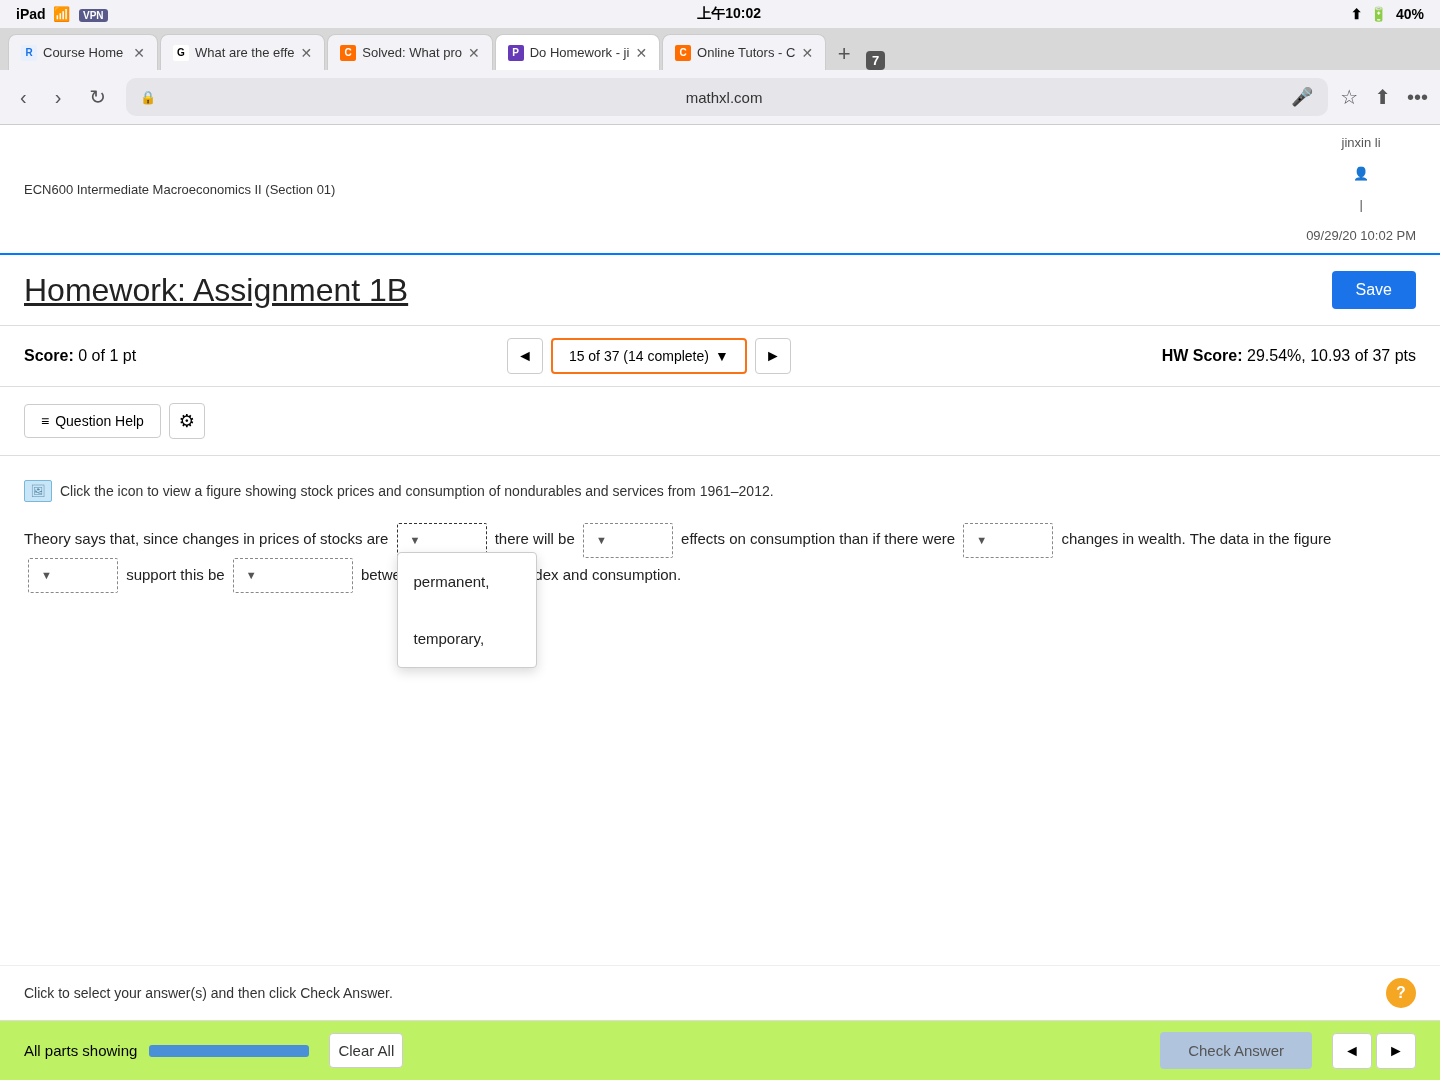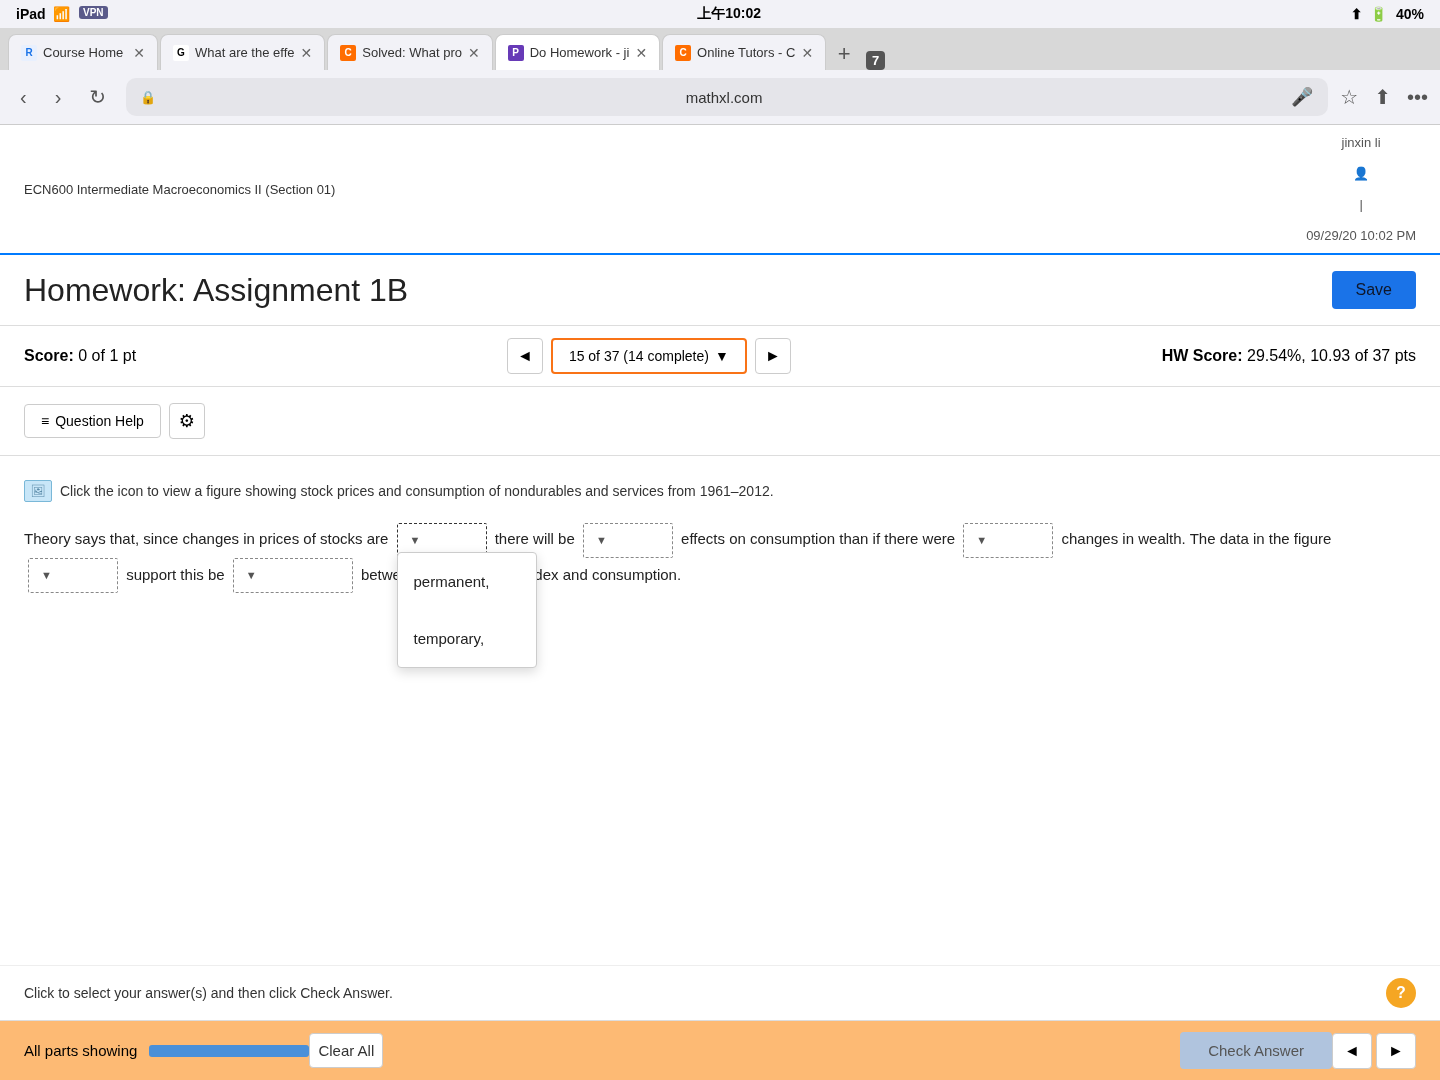--- a/index.html
+++ b/index.html
@@ -4,21 +4,21 @@
   <style>
     * { box-sizing: border-box; margin: 0; padding: 0; }
     body { font-family: -apple-system, BlinkMacSystemFont, 'Helvetica Neue', Arial, sans-serif; background: #fff; width: 1440px; min-height: 1080px; overflow-x: hidden; }
 
     
     .status-bar {
       display: flex; justify-content: space-between; align-items: center;
       padding: 4px 16px; font-size: 14px; font-weight: 600; background: #f2f2f7;
       height: 28px;
     }
-    .status-left { display: flex; align-items: flex-start; gap: 8px; }
+    .status-left { display: flex; align-items: flex-end; gap: 8px; }
     .status-right { display: flex; align-items: center; gap: 8px; }
     .vpn-badge { background: #5a5a8a; color: #fff; font-size: 10px; font-weight: 700; padding: 1px 4px; border-radius: 3px; }
 
     
     .browser-chrome { background: #f2f2f7; border-bottom: 1px solid #ccc; }
     .tab-bar { display: flex; align-items: flex-end; padding: 6px 8px 0; gap: 2px; background: #d8d8d8; }
     .tab {
       display: flex; align-items: center; gap: 6px; padding: 8px 12px 8px 12px;
       background: #f2f2f7; border-radius: 8px 8px 0 0; font-size: 13px;
       min-width: 150px; max-width: 200px; position: relative; height: 36px;
@@ -55,23 +55,23 @@
       display: flex; justify-content: space-between; align-items: center;
       padding: 10px 24px; border-bottom: 2px solid #007bff; font-size: 13px; color: #333;
     }
     .site-header-right { display: flex; align-items: center; gap: 16px; color: #555; flex-direction: column; }
 
     
     .hw-title-bar {
       display: flex; justify-content: space-between; align-items: center;
       padding: 16px 24px; border-bottom: 1px solid #ddd;
     }
-    .hw-title { font-size: 32px; font-weight: 400; color: #222; }
+    .hw-title { font-size: 32px; font-weight: 400; color: #222; text-decoration: underline; }
     .save-btn {
-      background: #1a73e8; color: #0f172a; border: none; border-radius: 4px;
+      background: #1a73e8; color: #ffffff; border: none; border-radius: 4px;
       padding: 10px 24px; font-size: 16px; cursor: pointer;
     }
 
     
     .score-bar {
       display: flex; justify-content: space-between; align-items: center;
       padding: 12px 24px; border-bottom: 1px solid #ddd;
     }
     .score-left { font-size: 16px; }
     .score-label { font-weight: 700; }
@@ -138,22 +138,22 @@
       border-top: 1px solid #eee;
       display: flex; justify-content: space-between; align-items: center;
     }
     .help-circle {
       width: 30px; height: 30px; background: #f5a623; border-radius: 50%;
       display: flex; align-items: center; justify-content: center;
       color: #fff; font-size: 16px; font-weight: 700; cursor: pointer;
     }
     .bottom-bar {
       position: fixed; bottom: 0; left: 0; right: 0;
-      display: flex; align-items: center; padding: 10px 24px; background: #fdba74;
-      border-top: 1px solid #ddd; gap: 0; height: 60px;
+      display: flex; align-items: center; padding: 10px 24px; background: #bef264;
+      border-top: 1px solid #ddd; gap: 20px; height: 60px;
     }
     .all-parts { display: flex; align-items: center; gap: 12px; font-size: 15px; font-weight: 500; }
     .progress-bar { width: 160px; height: 12px; background: #4a90d9; border-radius: 3px; }
     .clear-all-btn {
       border: 1px solid #ccc; background: #fff; border-radius: 4px;
       padding: 8px 8px; font-size: 15px; cursor: pointer; color: #333;
     }
     .check-answer-btn {
       background: #b0c4de; border: none; border-radius: 4px;
       padding: 10px 28px; font-size: 15px; color: #555; cursor: pointer; margin-left: auto;

